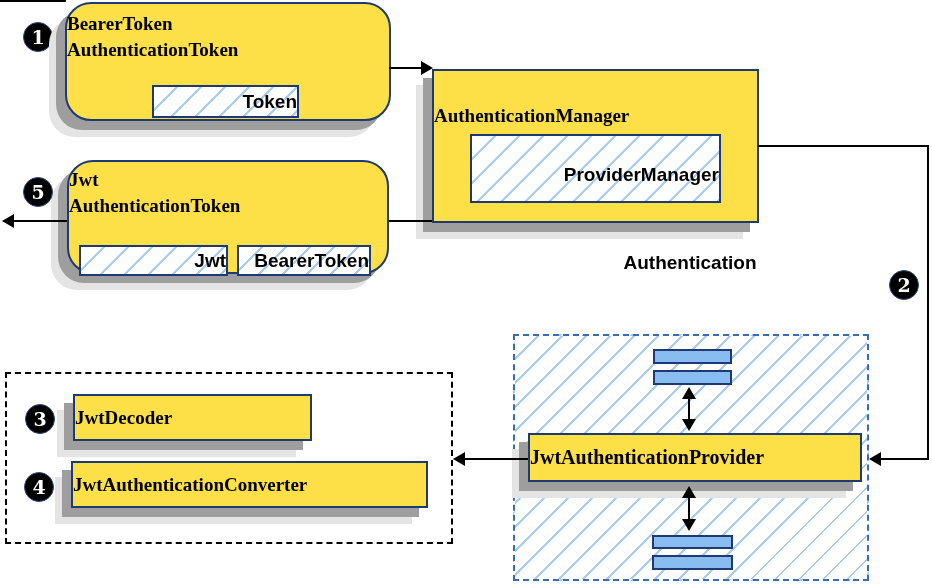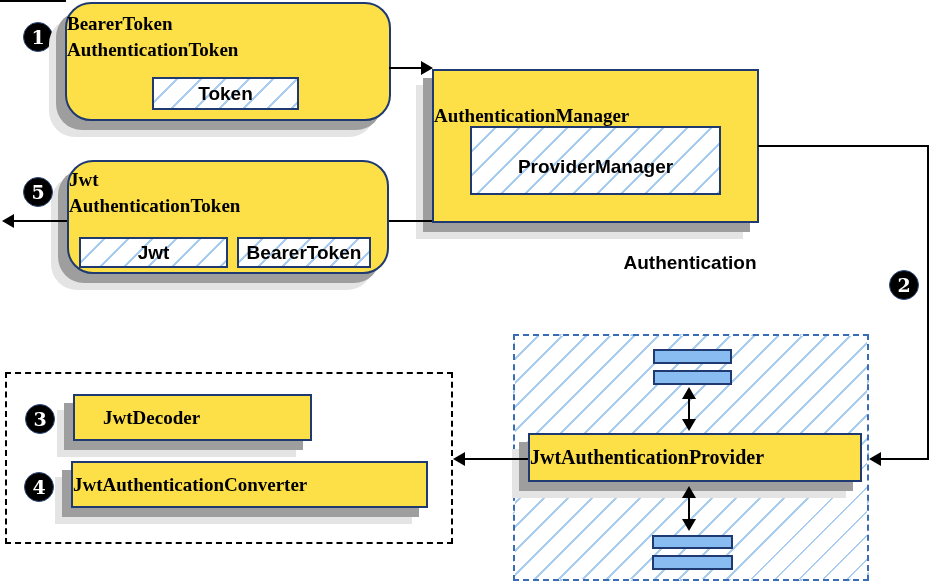--- a/index.html
+++ b/index.html
@@ -17,21 +17,21 @@
   }
   .rounded{border-radius:26px;}
   .node-title{font-size:19px;line-height:26px;font-weight:bold;}
 
   
   .hatch{
     background-color:#ffffff;
     background-image:repeating-linear-gradient(135deg, rgba(0,0,0,0) 0px, rgba(0,0,0,0) 15px, #a9cdf0 15px, #a9cdf0 17px);
   }
   .chip{
-    border:2px solid #1e3a70;text-align:center;font-weight:bold;font-size:19px;
+    border:2px solid #1e3a70;text-align:right;font-weight:bold;font-size:19px;margin-top:8px;
   }
 
   
   .group-blue{border:2px dashed #3a6cb4;}
   .group-black{border:2px dashed #000000;}
 
   
   .mini-rect{background:#89bcf0;border:2px solid #1e3a70;}
 
   
@@ -114,21 +114,21 @@
 
   <div class="abs mini-rect" style="left:652px;top:535px;width:81px;height:14px;"></div>
   <div class="abs mini-rect" style="left:652px;top:555px;width:81px;height:15px;"></div>
 
   <div class="abs line" style="left:465px;top:458px;width:63px;height:2px;"></div>
   <div class="abs tri tri-left" style="left:453px;top:452px;"></div>
 
   <div class="abs group-black" style="left:5px;top:372px;width:448px;height:172px;"></div>
 
   <div class="abs marker" style="left:25px;top:404px;">3</div>
-  <div class="abs node" style="left:73px;top:394px;width:239px;height:47px;padding-left:28px;">
+  <div class="abs node" style="left:73px;top:394px;width:239px;height:47px;">
     <div class="node-title" style="line-height:43px;">JwtDecoder</div>
   </div>
 
   <div class="abs marker" style="left:24px;top:472px;">4</div>
   <div class="abs node" style="left:71px;top:461px;width:357px;height:47px;">
     <div class="node-title" style="line-height:43px;">JwtAuthenticationConverter</div>
   </div>
 
 </div>
 

